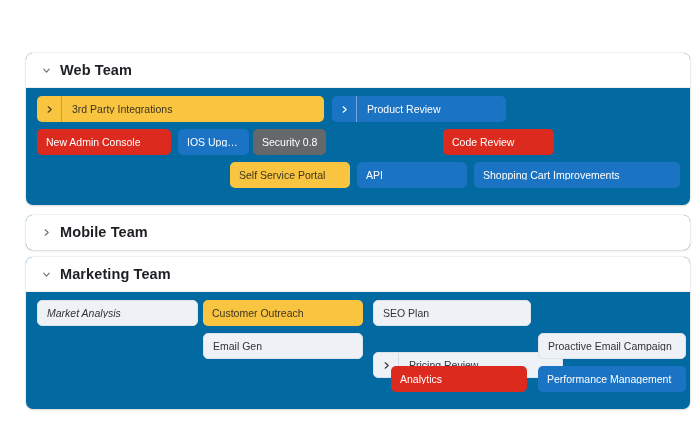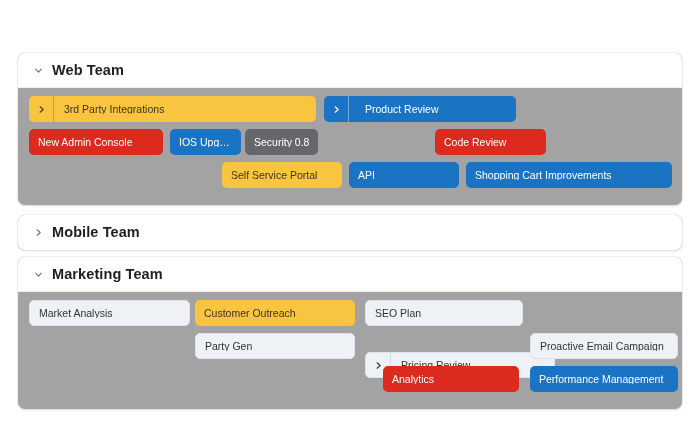--- a/index.html
+++ b/index.html
@@ -17,23 +17,23 @@
     position: absolute;
     left: 0; top: 0;
     width: 700px;
     height: 427px;
     background: #ffffff;
   }
 
   
   .team-card {
     position: absolute;
-    left: 18px;
+    left: 26px;
     width: 664px;
-    background: #a3a3a3;
+    background: #0369a1;
     border-radius: 7px;
     box-shadow: 0 1px 3px rgba(17,24,39,0.13), 0 0 0 1px rgba(17,24,39,0.045);
     overflow: hidden;
   }
   .team-header {
     height: 35px;
     display: flex;
     align-items: center;
     padding-left: 12px;
     box-sizing: border-box;
@@ -156,21 +156,21 @@
       <div class="lanes">
         <div class="lane">
           <div class="bar c-yellow has-toggle" style="left: 11px; width: 287px;">
             <span class="bar-toggle">
               <svg width="11" height="11" viewBox="0 0 16 16" fill="none" stroke="currentColor" stroke-width="1.6" stroke-linecap="round" stroke-linejoin="round">
                 <polyline points="6,4 10.5,8 6,12"></polyline>
               </svg>
             </span>
             <span class="bar-label">3rd Party Integrations</span>
           </div>
-          <div class="bar c-blue has-toggle" style="left: 306px; width: 192px; gap: 6px;">
+          <div class="bar c-blue has-toggle" style="left: 306px; width: 174px;">
             <span class="bar-toggle">
               <svg width="11" height="11" viewBox="0 0 16 16" fill="none" stroke="currentColor" stroke-width="1.6" stroke-linecap="round" stroke-linejoin="round">
                 <polyline points="6,4 10.5,8 6,12"></polyline>
               </svg>
             </span>
             <span class="bar-label">Product Review</span>
           </div>
         </div>
         <div class="lane">
           <div class="bar c-blue" style="left: 152px; width: 71px;">
@@ -213,33 +213,33 @@
       <div class="team-header">
         <span class="chev">
           <svg width="11" height="11" viewBox="0 0 16 16" fill="none" stroke="currentColor" stroke-width="1.6" stroke-linecap="round" stroke-linejoin="round">
             <polyline points="4,6 8,10.5 12,6"></polyline>
           </svg>
         </span>
         <span class="team-title">Marketing Team</span>
       </div>
       <div class="lanes">
         <div class="lane">
-          <div class="bar c-light" style="left: 11px; width: 161px;">
+          <div class="bar c-light" style="left: 11px; width: 161px; font-style: italic;">
             <span class="bar-label">Market Analysis</span>
           </div>
           <div class="bar c-yellow" style="left: 177px; width: 160px;">
             <span class="bar-label">Customer Outreach</span>
           </div>
           <div class="bar c-light" style="left: 347px; width: 158px;">
             <span class="bar-label">SEO Plan</span>
           </div>
         </div>
         <div class="lane">
           <div class="bar c-light" style="left: 177px; width: 160px;">
-            <span class="bar-label">Party Gen</span>
+            <span class="bar-label">Email Gen</span>
           </div>
           <div class="bar c-light has-toggle" style="left: 347px; width: 190px; margin-top: 19px;">
             <span class="bar-toggle">
               <svg width="11" height="11" viewBox="0 0 16 16" fill="none" stroke="currentColor" stroke-width="1.6" stroke-linecap="round" stroke-linejoin="round">
                 <polyline points="6,4 10.5,8 6,12"></polyline>
               </svg>
             </span>
             <span class="bar-label">Pricing Review</span>
           </div>
           <div class="bar c-light" style="left: 512px; width: 148px;">

